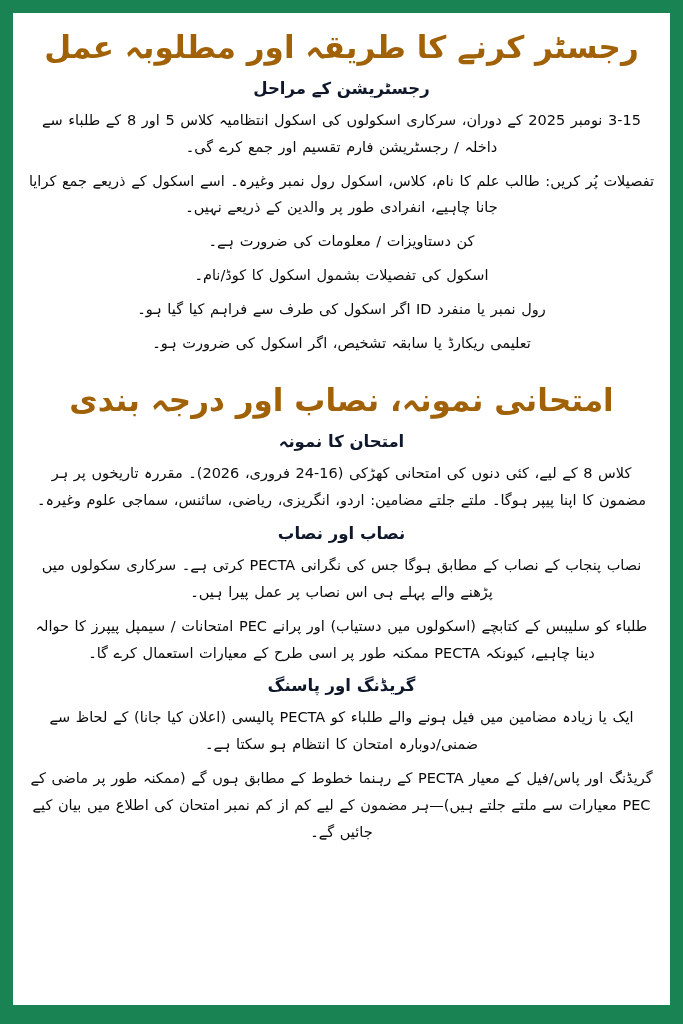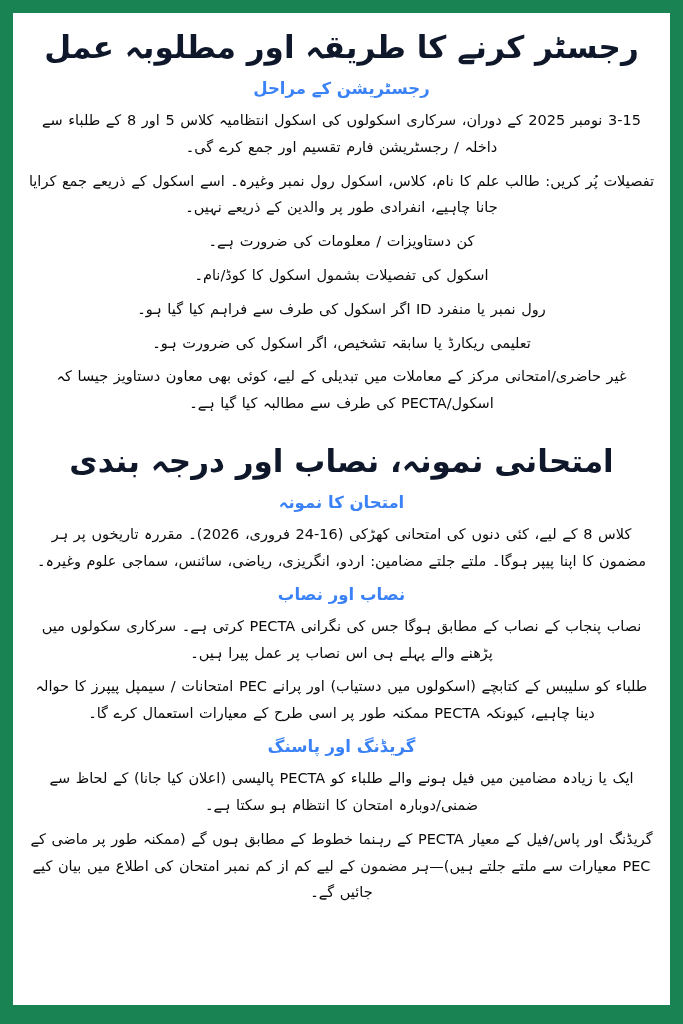--- a/index.html
+++ b/index.html
@@ -22,32 +22,32 @@
     height: 100%;
     box-sizing: border-box;
     background: #ffffff;
     padding: 8px 14px 10px 14px;
     overflow: hidden;
     text-align: center;
     direction: rtl;
     color: #0b0b0b;
   }
   h1.main-title, h2.section-title {
-    color: #0f172a;
+    color: #a16207;
     font-weight: bold;
     font-size: 31px;
     line-height: 1.35;
     margin: 6px 0 4px 0;
     letter-spacing: 0;
   }
   h2.section-title {
     margin-top: 24px;
   }
   h3.subheading {
-    color: #3b82f6;
+    color: #0f172a;
     font-weight: bold;
     font-size: 16.5px;
     margin: 8px 0 2px 0;
     line-height: 1.4;
   }
   p.para {
     font-size: 14.5px;
     line-height: 1.85;
     margin: 7px 0 2px 0;
     word-spacing: 1px;
@@ -62,21 +62,20 @@
     <h1 class="main-title">رجسٹر کرنے کا طریقہ اور مطلوبہ عمل</h1>
 
     <h3 class="subheading">رجسٹریشن کے مراحل</h3>
 
     <p class="para">3-15 نومبر 2025 کے دوران، سرکاری اسکولوں کی اسکول انتظامیہ کلاس 5 اور 8 کے طلباء سے داخلہ / رجسٹریشن فارم تقسیم اور جمع کرے گی۔</p>
     <p class="para">تفصیلات پُر کریں: طالب علم کا نام، کلاس، اسکول رول نمبر وغیرہ۔ اسے اسکول کے ذریعے جمع کرایا جانا چاہیے، انفرادی طور پر والدین کے ذریعے نہیں۔</p>
     <p class="para">کن دستاویزات / معلومات کی ضرورت ہے۔</p>
     <p class="para">اسکول کی تفصیلات بشمول اسکول کا کوڈ/نام۔</p>
     <p class="para">رول نمبر یا منفرد ID اگر اسکول کی طرف سے فراہم کیا گیا ہو۔</p>
     <p class="para">تعلیمی ریکارڈ یا سابقہ تشخیص، اگر اسکول کی ضرورت ہو۔</p>
-    <p class="para">غیر حاضری/امتحانی مرکز کے معاملات میں تبدیلی کے لیے، کوئی بھی معاون دستاویز جیسا کہ اسکول/PECTA کی طرف سے مطالبہ کیا گیا ہے۔</p>
 
     <h2 class="section-title">امتحانی نمونہ، نصاب اور درجہ بندی</h2>
 
     <h3 class="subheading">امتحان کا نمونہ</h3>
     <p class="para">کلاس 8 کے لیے، کئی دنوں کی امتحانی کھڑکی (16-24 فروری، 2026)۔ مقررہ تاریخوں پر ہر مضمون کا اپنا پیپر ہوگا۔ ملتے جلتے مضامین: اردو، انگریزی، ریاضی، سائنس، سماجی علوم وغیرہ۔</p>
 
     <h3 class="subheading">نصاب اور نصاب</h3>
     <p class="para">نصاب پنجاب کے نصاب کے مطابق ہوگا جس کی نگرانی PECTA کرتی ہے۔ سرکاری سکولوں میں پڑھنے والے پہلے ہی اس نصاب پر عمل پیرا ہیں۔</p>
     <p class="para">طلباء کو سلیبس کے کتابچے (اسکولوں میں دستیاب) اور پرانے PEC امتحانات / سیمپل پیپرز کا حوالہ دینا چاہیے، کیونکہ PECTA ممکنہ طور پر اسی طرح کے معیارات استعمال کرے گا۔</p>
 

